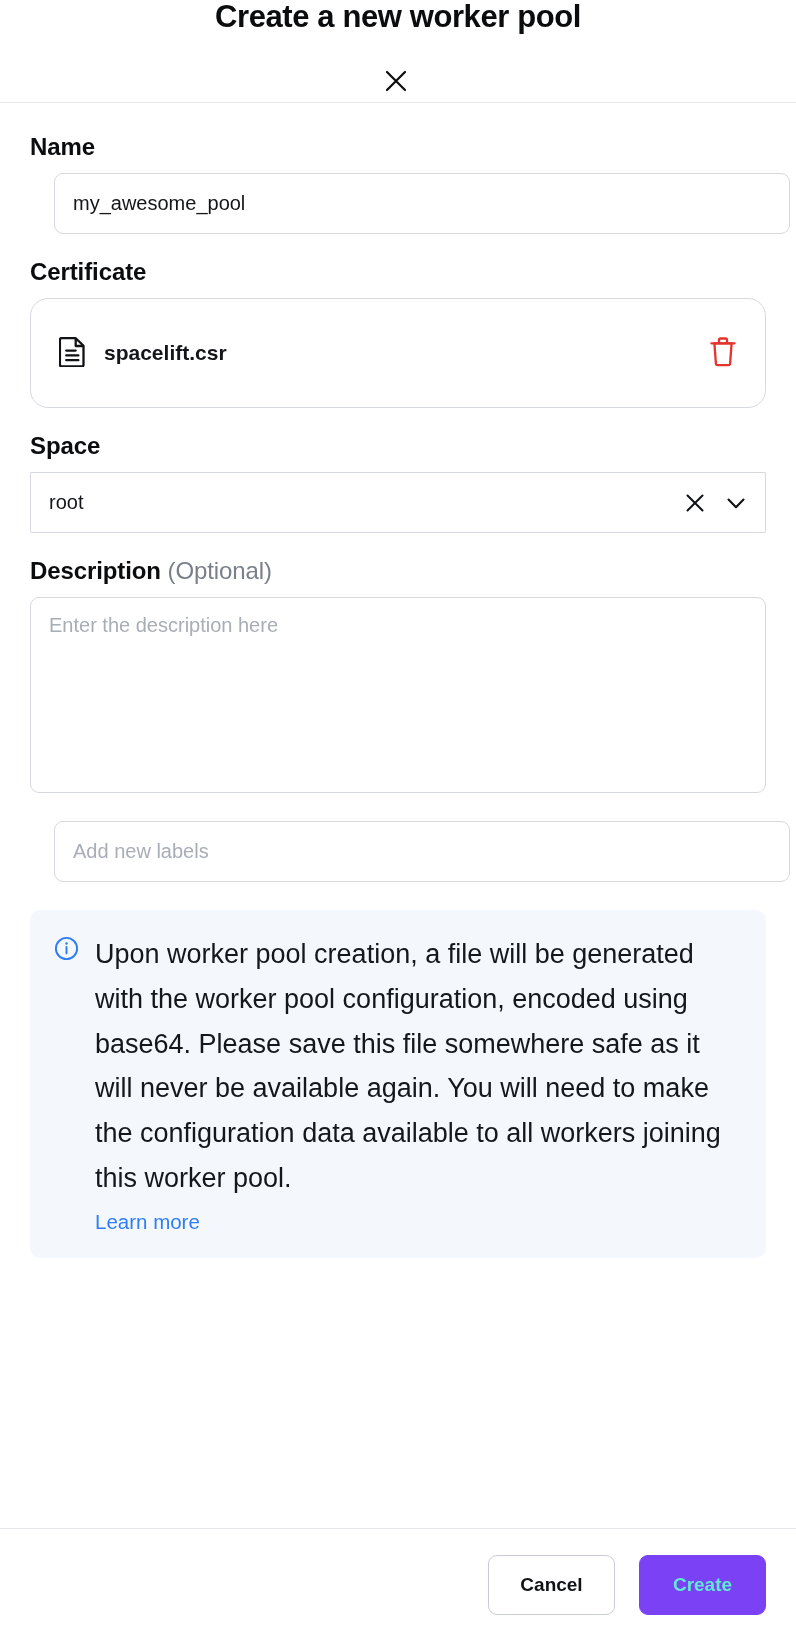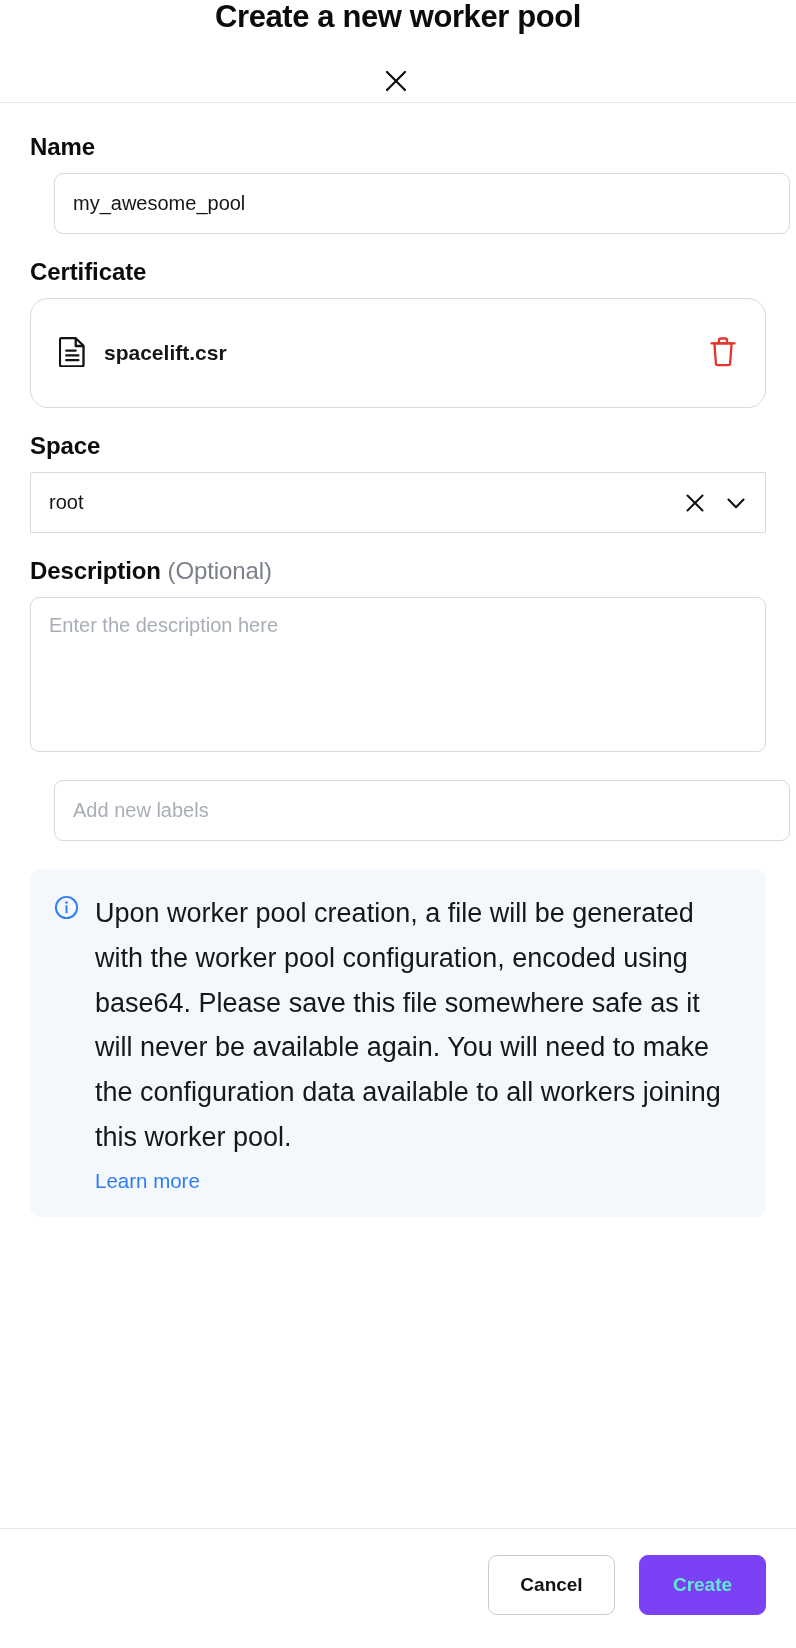--- a/index.html
+++ b/index.html
@@ -147,21 +147,21 @@
   .sel-icon {
     display: flex;
     align-items: center;
     justify-content: center;
     cursor: pointer;
   }
 
   
   .textarea-box {
     width: 100%;
-    height: 155px;
+    height: 196px;
     border: 1px solid #d6d9de;
     border-radius: 9px;
     padding: 16px 18px;
     font-family: "Liberation Sans", sans-serif;
     font-size: 20px;
     color: #141619;
     resize: none;
     outline: none;
   }
   .textarea-box::placeholder { color: #a8adb6; }

